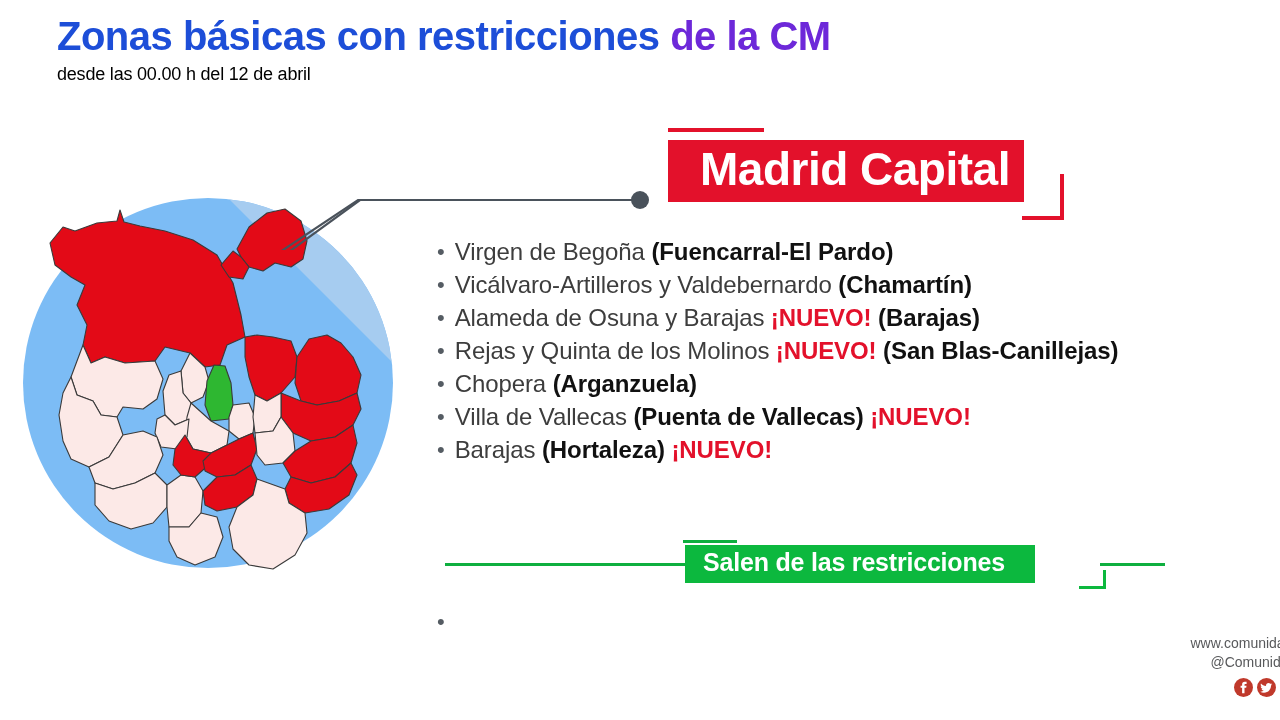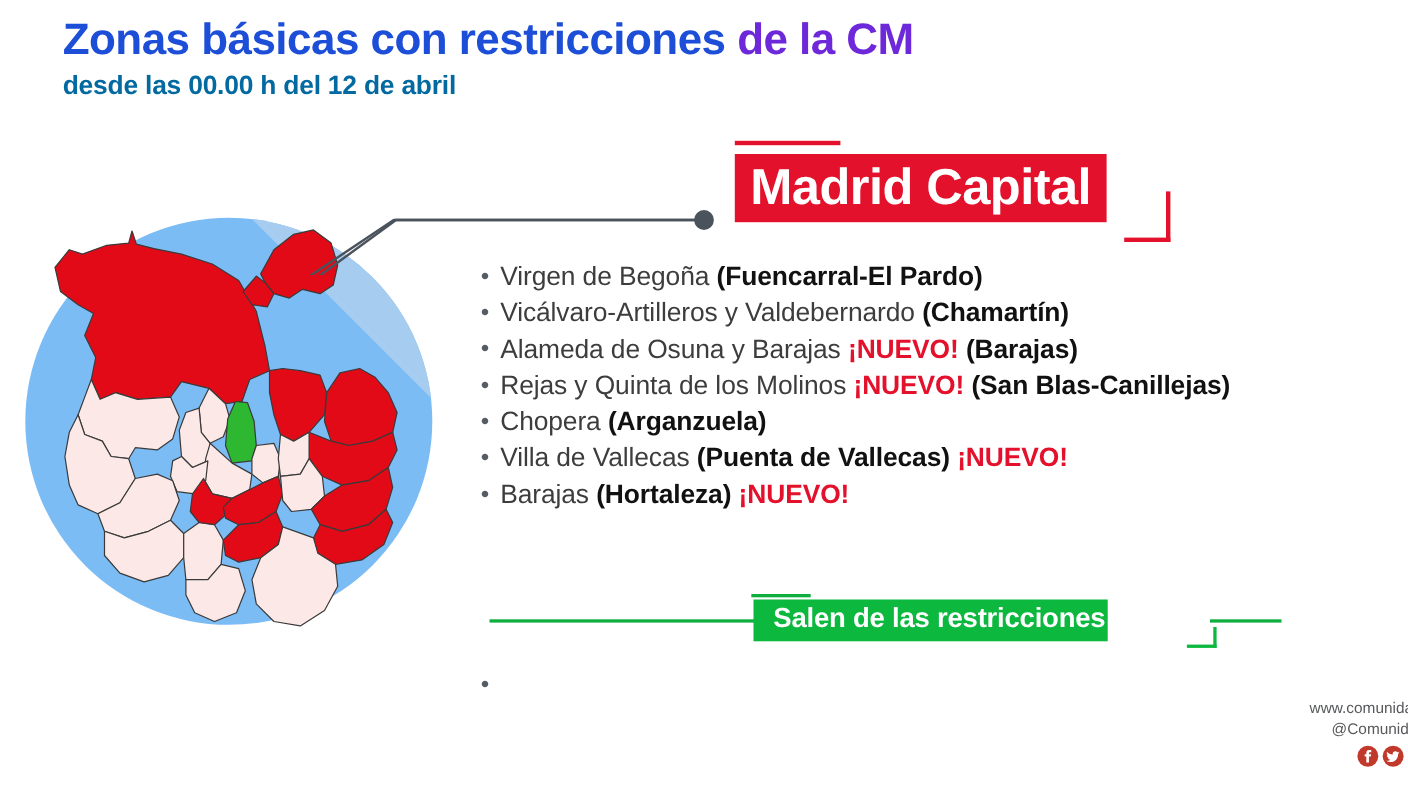--- a/index.html
+++ b/index.html
@@ -26,23 +26,23 @@
   #title-line {
     font-size: 40px;
     font-weight: bold;
     letter-spacing: -0.5px;
     line-height: 1.12;
     white-space: nowrap;
   }
   .title-red   { color: #1d4ed8; }
   .title-dark  { color: #6d28d9; }
   #subtitle {
-    font-size: 24px;
-    font-weight: bold;
-    color: #0369a1;
+    font-size: 18px;
+    font-weight: normal;
+    color: #000000;
     letter-spacing: -0.2px;
     margin-top: 5px;
     white-space: nowrap;
   }
 
   
   #map-wrap {
     position: absolute;
     left: 5px;
     top: 165px;
@@ -71,21 +71,21 @@
   }
   #capital-topline {
     position: absolute;
     left: 13px; top: 0px;
     width: 96px; height: 4px;
     background: #E3112B;
   }
   #capital-banner {
     position: absolute;
     left: 13px; top: 12px;
-    padding: 2px 14px 6px 14px;
+    padding: 2px 14px 6px 32px;
     background: #E3112B;
     color: #ffffff;
     font-size: 46px;
     font-weight: bold;
     letter-spacing: -0.5px;
     line-height: 1.18;
     white-space: nowrap;
   }
   #capital-corner {
     position: absolute;
@@ -146,21 +146,21 @@
   }
   #green-line-right {
     position: absolute;
     left: 655px; top: 23px;
     width: 65px; height: 3px;
     background: #0EAF3F;
   }
   #green-banner {
     position: absolute;
     left: 240px; top: 5px;
-    padding: 3px 2px 6px 18px;
+    padding: 3px 30px 6px 18px;
     background: #0CB83E;
     color: #ffffff;
     font-size: 25px;
     font-weight: bold;
     letter-spacing: -0.2px;
     white-space: nowrap;
   }
   #green-corner {
     position: absolute;
     left: 634px; top: 30px;

